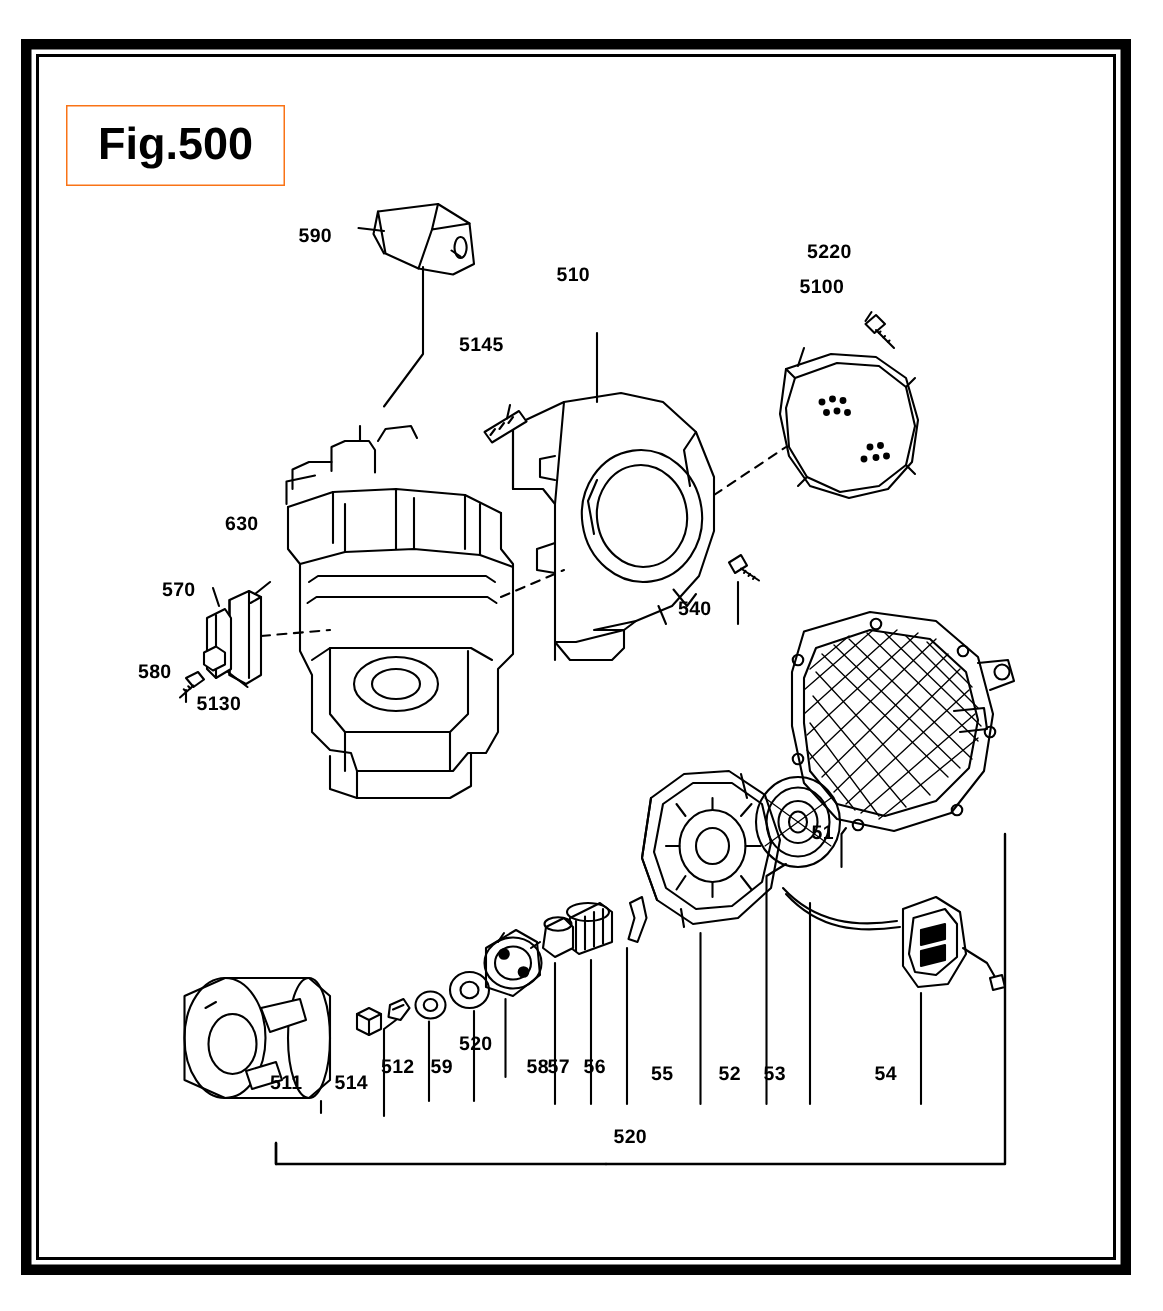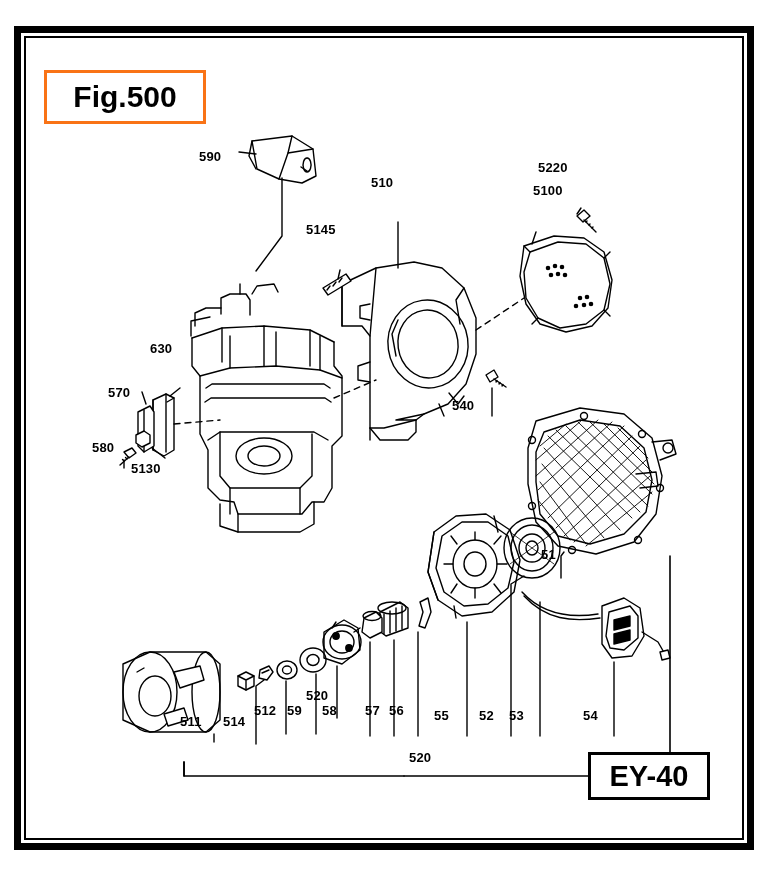--- a/index.html
+++ b/index.html
@@ -40,23 +40,23 @@
     height: 804px;
     border: 2px solid #000000;
     box-sizing: border-box;
     background: #ffffff;
   }
   
   .fig-box {
     position: absolute;
     left: 44px;
     top: 70px;
-    width: 162px;
+    width: 146px;
     height: 54px;
-    border: 3px solid #f97316;
+    border: 1px solid #f97316;
     background: #ffffff;
     box-sizing: border-box;
     display: flex;
     align-items: center;
     justify-content: center;
   }
   .fig-box .txt {
     font-size: 30px;
     font-weight: bold;
     letter-spacing: 0px;
@@ -361,42 +361,39 @@
         <path d="M380 740 L380 740"></path>
       </g>
 
     </g>
   </svg>
 
   <div class="fig-box">
     <span class="txt">Fig.500</span>
   </div>
 
-  <div class="model-box">
-    <span class="txt">EY-40</span>
-  </div>
 
   <div id="callout-layer">
       <div class="label" style="left: 199px; top: 149px;">590</div>
       <div class="label" style="left: 371px; top: 175px;">510</div>
       <div class="label" style="left: 538px; top: 160px;">5220</div>
       <div class="label" style="left: 490px; top: 183px; margin-left: 43px;">5100</div>
       <div class="label" style="left: 306px; top: 222px;">5145</div>
       <div class="label" style="left: 108px; top: 347px; margin-top: 38px;">570</div>
       <div class="label" style="left: 150px; top: 341px;">630</div>
       <div class="label" style="left: 452px; top: 398px;">540</div>
       <div class="label" style="left: 92px; top: 440px;">580</div>
       <div class="label" style="left: 131px; top: 428px; margin-top: 33px;">5130</div>
       <div class="label" style="left: 541px; top: 547px;">51</div>
       <div class="label" style="left: 180px; top: 714px;">511</div>
       <div class="label" style="left: 223px; top: 714px;">514</div>
       <div class="label" style="left: 254px; top: 703px;">512</div>
       <div class="label" style="left: 287px; top: 703px;">59</div>
       <div class="label" style="left: 306px; top: 688px;">520</div>
-      <div class="label" style="left: 322px; top: 703px;">58</div>
+      <div class="label" style="left: 351px; top: 703px;">58</div>
       <div class="label" style="left: 365px; top: 703px;">57</div>
       <div class="label" style="left: 389px; top: 703px;">56</div>
       <div class="label" style="left: 434px; top: 708px;">55</div>
       <div class="label" style="left: 479px; top: 708px;">52</div>
       <div class="label" style="left: 509px; top: 708px;">53</div>
       <div class="label" style="left: 583px; top: 708px;">54</div>
       <div class="label" style="left: 409px; top: 750px;">520</div>
     </div>
 
 </div>

